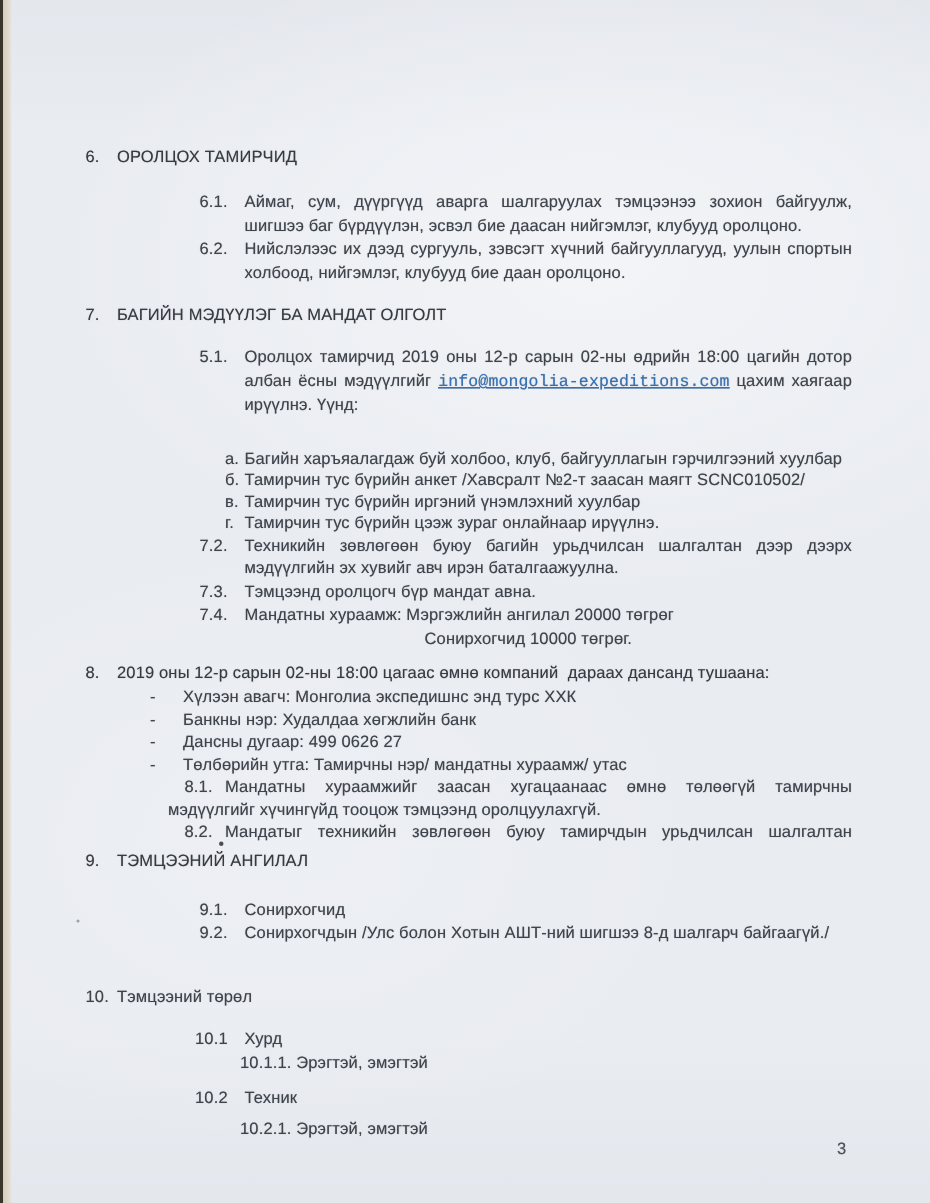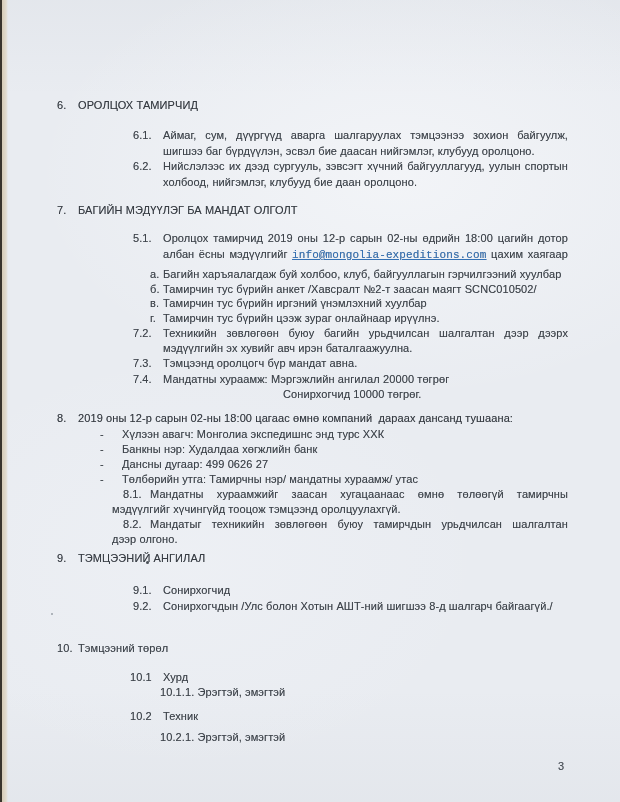--- a/index.html
+++ b/index.html
@@ -74,22 +74,23 @@
 
     <div class="ln j pI-first"><span class="nI">6.2.</span><span>Нийслэлээс их дээд сургууль, зэвсэгт хүчний байгууллагууд, уулын спортын</span></div>
     <div class="ln pI-cont">холбоод, нийгэмлэг, клубууд бие даан оролцоно.</div>
 
     <div class="ln h" style="margin-top:13px"><span class="n1">7.</span><span>БАГИЙН МЭДҮҮЛЭГ БА МАНДАТ ОЛГОЛТ</span></div>
 
     <div class="ln j pI-first" style="margin-top:13px"><span class="nI">5.1.</span><span>Оролцох тамирчид 2019 оны 12-р сарын 02-ны өдрийн 18:00 цагийн дотор</span></div>
     <div class="ln j pI-cont"><span>албан ёсны мэдүүлгийг</span>
       <a class="link">info@mongolia-expeditions.com</a>
       <span>цахим хаягаар</span></div>
+    <div class="ln pI-cont">ирүүлнэ. Үүнд:</div>
 
-    <div class="ln lh146 plet" style="margin-top:4px"><span class="lm">а.</span><span>Багийн харъяалагдаж буй холбоо, клуб, байгууллагын гэрчилгээний хуулбар</span></div>
+    <div class="ln lh146 plet" style="margin-top:20px"><span class="lm">а.</span><span>Багийн харъяалагдаж буй холбоо, клуб, байгууллагын гэрчилгээний хуулбар</span></div>
     <div class="ln lh146 plet"><span class="lm">б.</span><span>Тамирчин тус бүрийн анкет /Хавсралт №2-т заасан маягт SCNC010502/</span></div>
     <div class="ln lh146 plet"><span class="lm">в.</span><span>Тамирчин тус бүрийн иргэний үнэмлэхний хуулбар</span></div>
     <div class="ln lh146 plet"><span class="lm">г.</span><span>Тамирчин тус бүрийн цээж зураг онлайнаар ирүүлнэ.</span></div>
 
     <div class="ln j pI-first"><span class="nI">7.2.</span><span>Техникийн зөвлөгөөн буюу багийн урьдчилсан шалгалтан дээр дээрх</span></div>
     <div class="ln pI-cont">мэдүүлгийн эх хувийг авч ирэн баталгаажуулна.</div>
 
     <div class="ln pI-first"><span class="nI">7.3.</span><span>Тэмцээнд оролцогч бүр мандат авна.</span></div>
 
     <div class="ln pI-first"><span class="nI">7.4.</span><span>Мандатны хураамж: Мэргэжлийн ангилал 20000 төгрөг</span></div>
@@ -99,21 +100,20 @@
 
     <div class="ln lh15 pdash" style="margin-top:1px"><span class="dsh">-</span><span>Хүлээн авагч: Монголиа экспедишнс энд турс ХХК</span></div>
     <div class="ln lh15 pdash"><span class="dsh">-</span><span>Банкны нэр: Худалдаа хөгжлийн банк</span></div>
     <div class="ln lh15 pdash"><span class="dsh">-</span><span>Дансны дугаар: 499 0626 27</span></div>
     <div class="ln lh15 pdash"><span class="dsh">-</span><span>Төлбөрийн утга: Тамирчны нэр/ мандатны хураамж/ утас</span></div>
 
     <div class="ln lh15 j p8f"><span class="n8">8.1.</span><span>Мандатны хураамжийг заасан хугацаанаас өмнө төлөөгүй тамирчны</span></div>
     <div class="ln lh15 p8c">мэдүүлгийг хүчингүйд тооцож тэмцээнд оролцуулахгүй.</div>
 
     <div class="ln lh15 j p8f"><span class="n8">8.2.</span><span>Мандатыг техникийн зөвлөгөөн буюу тамирчдын урьдчилсан шалгалтан</span></div>
-    <div class="ln lh15 p8c">дээр олгоно.</div>
 
     <div class="ln h" style="margin-top:4px"><span class="n1">9.</span><span>ТЭМЦЭЭНИЙ АНГИЛАЛ</span></div>
 
     <div class="ln pI-first" style="margin-top:17px"><span class="nI">9.1.</span><span>Сонирхогчид</span></div>
     <div class="ln pI-first"><span class="nI">9.2.</span><span>Сонирхогчдын /Улс болон Хотын АШТ-ний шигшээ 8-д шалгарч байгаагүй./</span></div>
 
     <div class="ln" style="margin-top:27px"><span class="n1">10.</span><span>Тэмцээний төрөл</span></div>
 
     <div class="ln p10" style="margin-top:13px"><span class="n10">10.1</span><span>Хурд</span></div>
     <div class="ln psub">10.1.1. Эрэгтэй, эмэгтэй</div>

